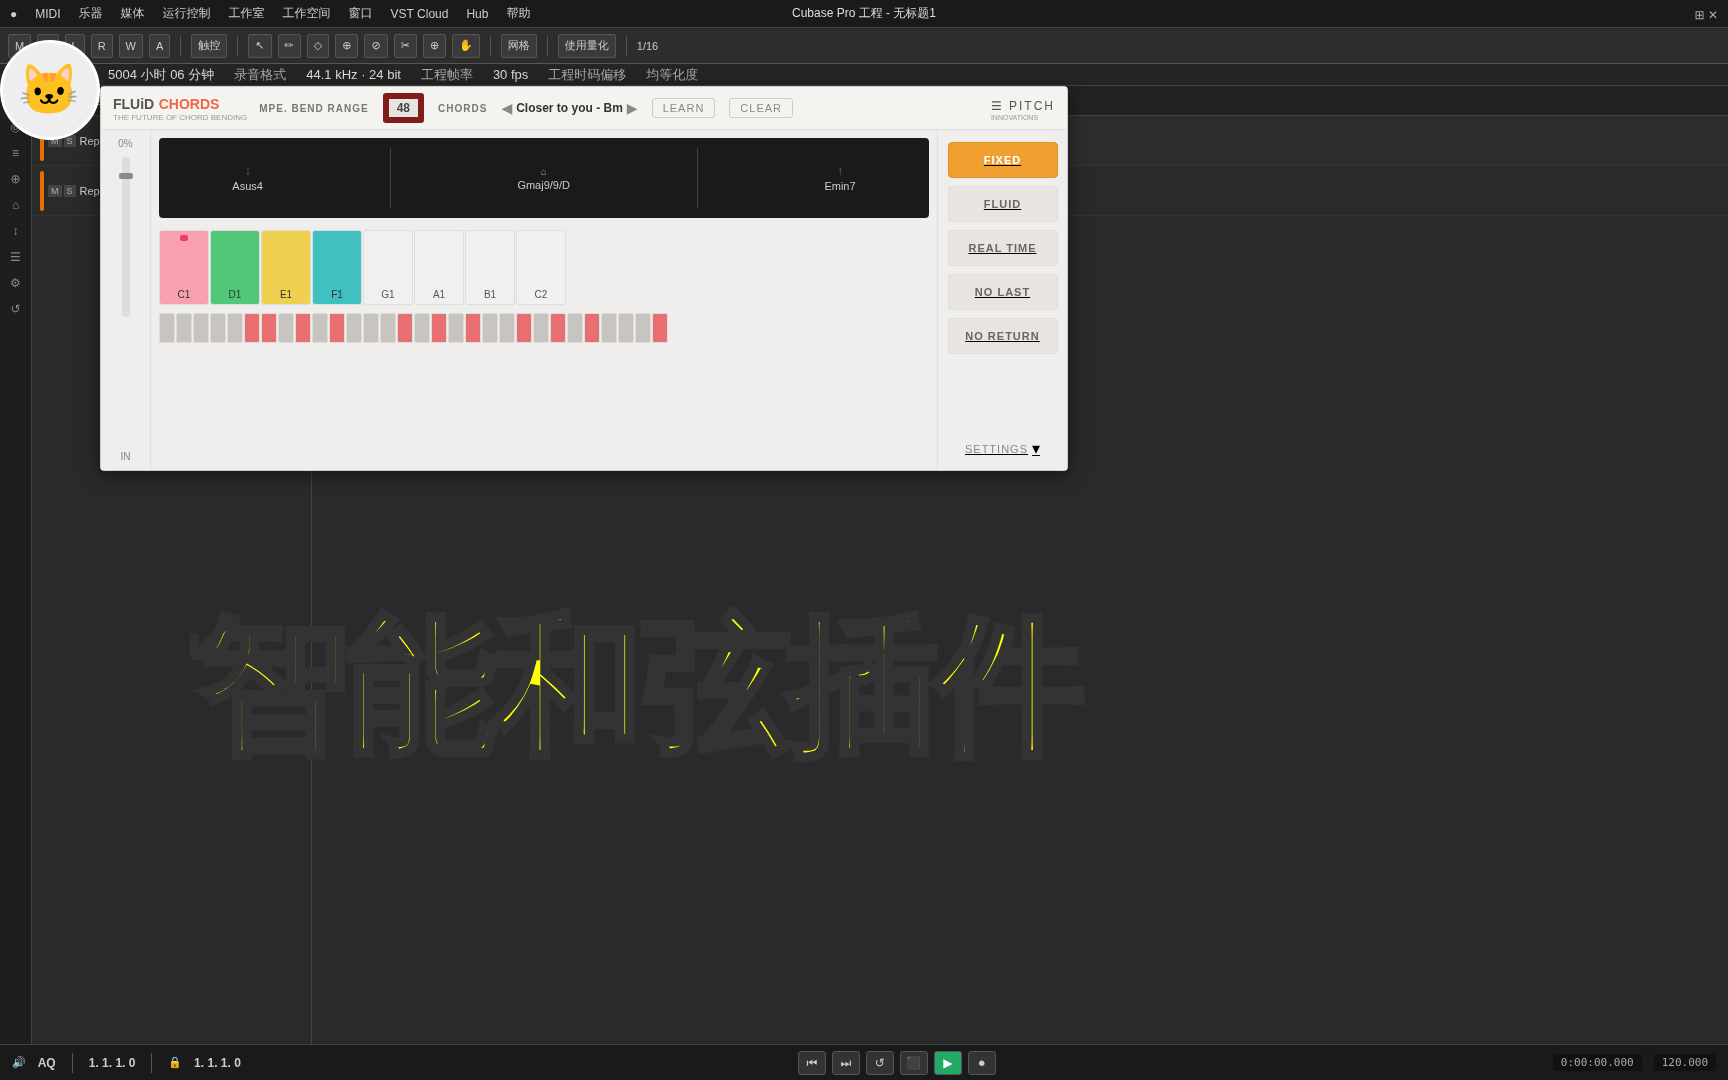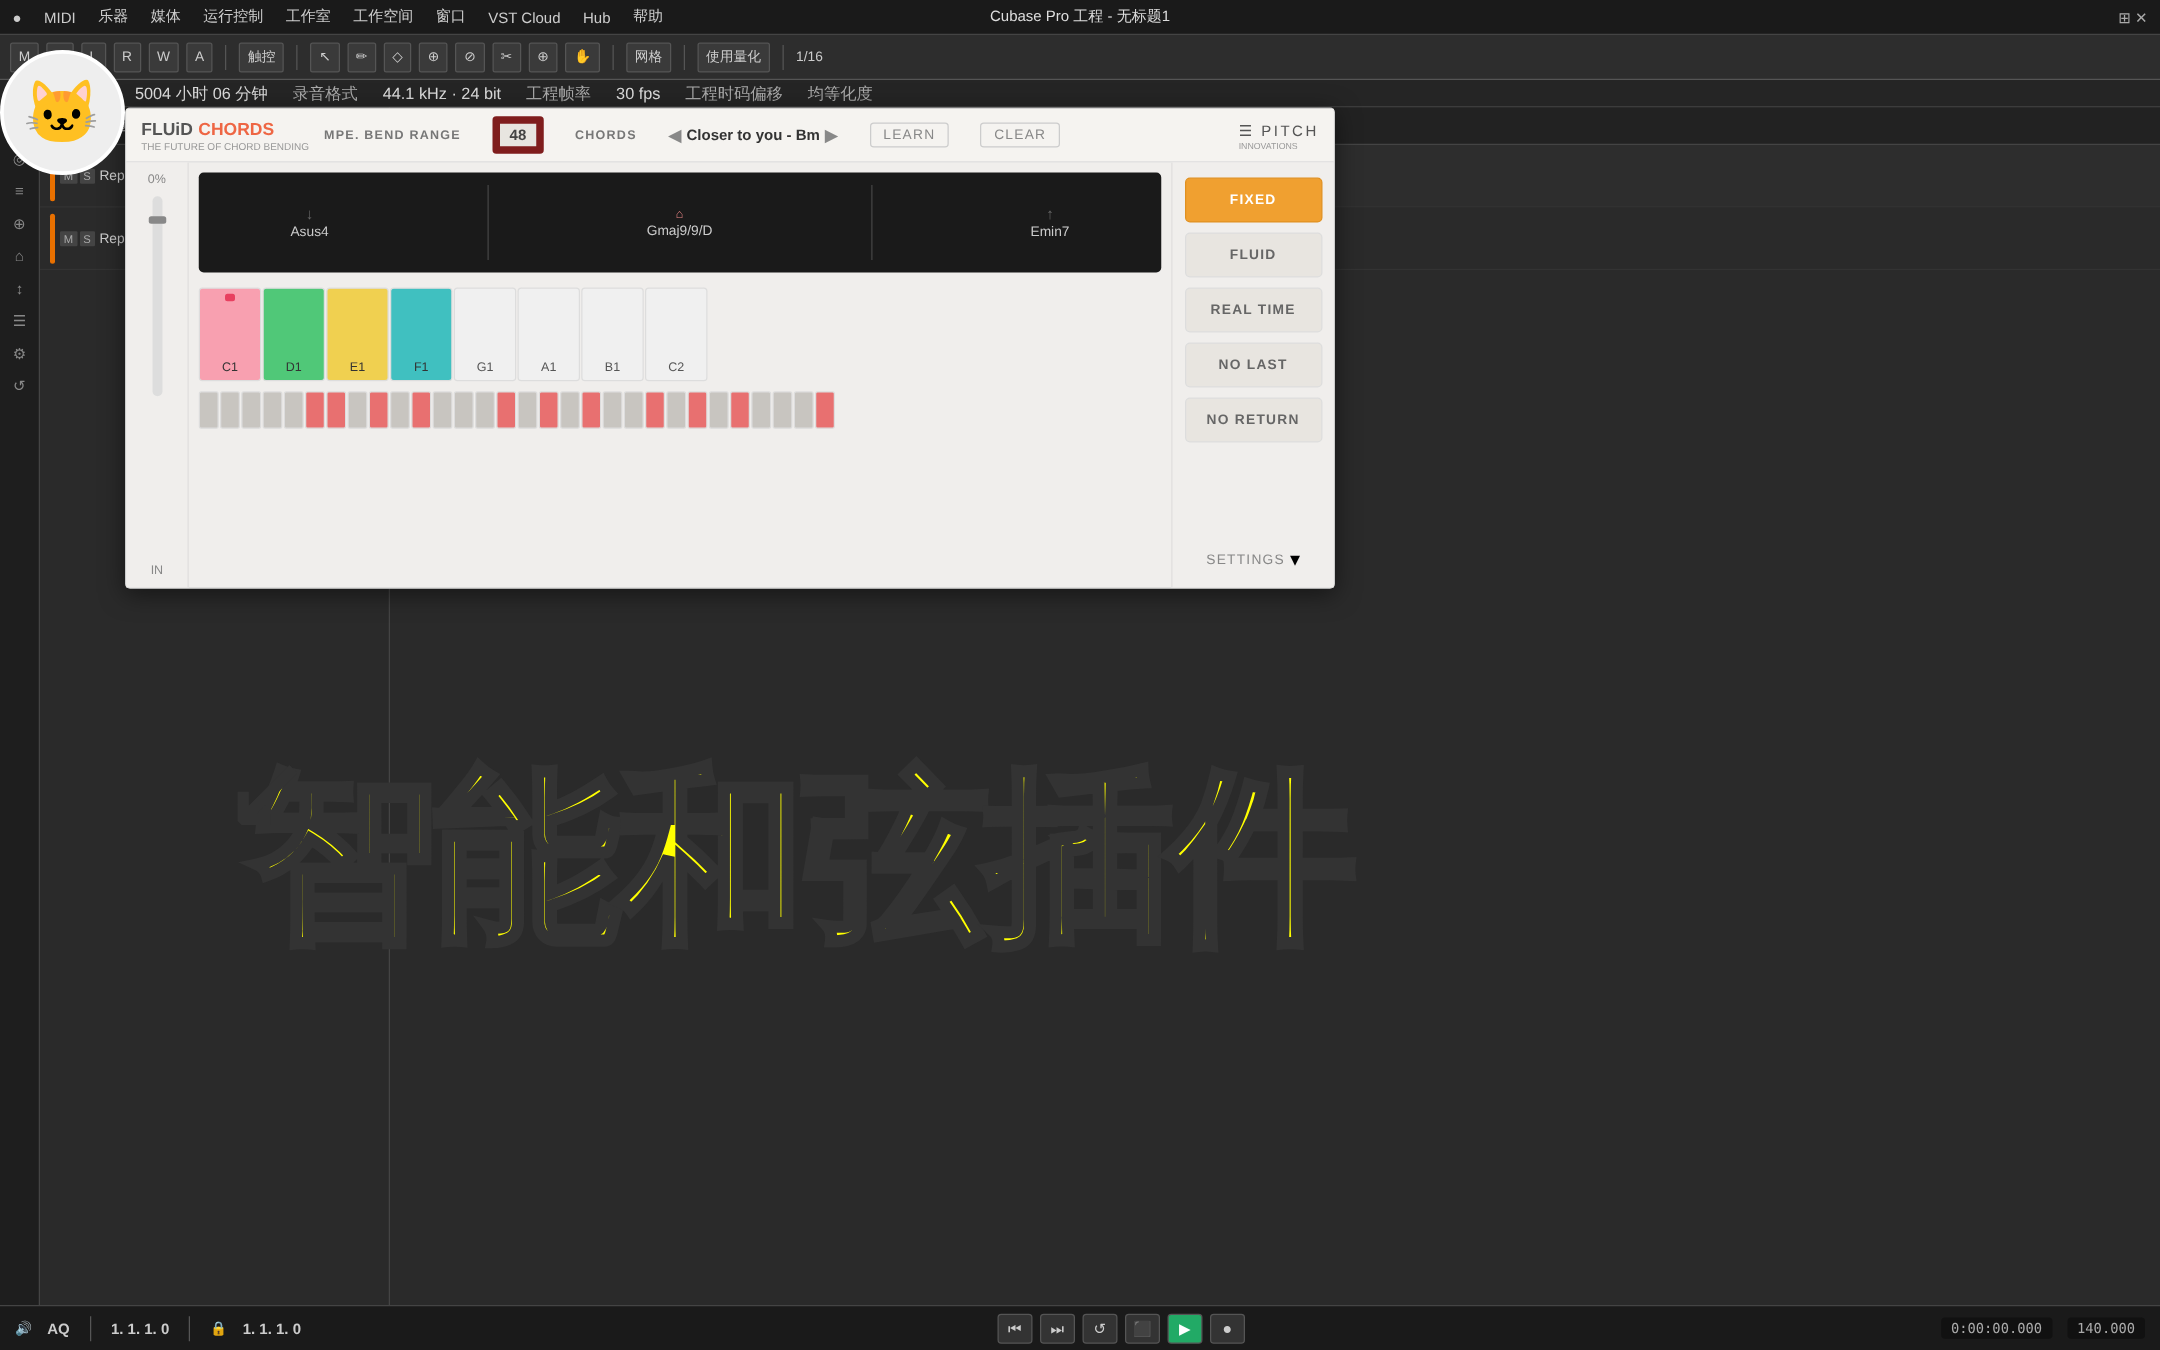--- a/index.html
+++ b/index.html
@@ -215,21 +215,21 @@
       align-items: center;
       gap: 2px;
     }
     .logo-fluid { color: #555; font-size: 14px; font-weight: bold; }
     .logo-chords { color: #e64; font-size: 14px; font-weight: bold; }
     .plugin-subtitle { color: #999; font-size: 8px; display: block; }
 
     .plugin-header-controls {
       display: flex;
       align-items: center;
-      gap: 25px;
+      gap: 14px;
       flex: 1;
     }
     .header-label {
       color: #777;
       font-size: 10px;
       font-weight: bold;
       letter-spacing: 1px;
     }
     .bend-range-val {
       background: #e8e5e0;
@@ -412,20 +412,21 @@
     
     .plugin-right {
       width: 130px;
       background: #f0eeec;
       border-left: 1px solid #e0dedd;
       display: flex;
       flex-direction: column;
       align-items: center;
       padding: 12px 8px;
       gap: 8px;
+      text-decoration: underline;
     }
     .mode-btn {
       width: 110px;
       height: 36px;
       border-radius: 4px;
       border: 1px solid #ddd;
       background: #e8e5e0;
       color: #666;
       font-size: 11px;
       font-weight: bold;
@@ -871,14 +872,14 @@
   <span class="pos">1. 1. 1. 0</span>
   <div class="transport-btns">
     <button class="transport-btn">⏮</button>
     <button class="transport-btn">⏭</button>
     <button class="transport-btn">↺</button>
     <button class="transport-btn">⬛</button>
     <button class="transport-btn play">▶</button>
     <button class="transport-btn">⏺</button>
   </div>
   <span class="time-display">0:00:00.000</span>
-  <span class="tempo-display">140.000</span>
+  <span class="tempo-display">120.000</span>
 </div>
 
 </body></html>

